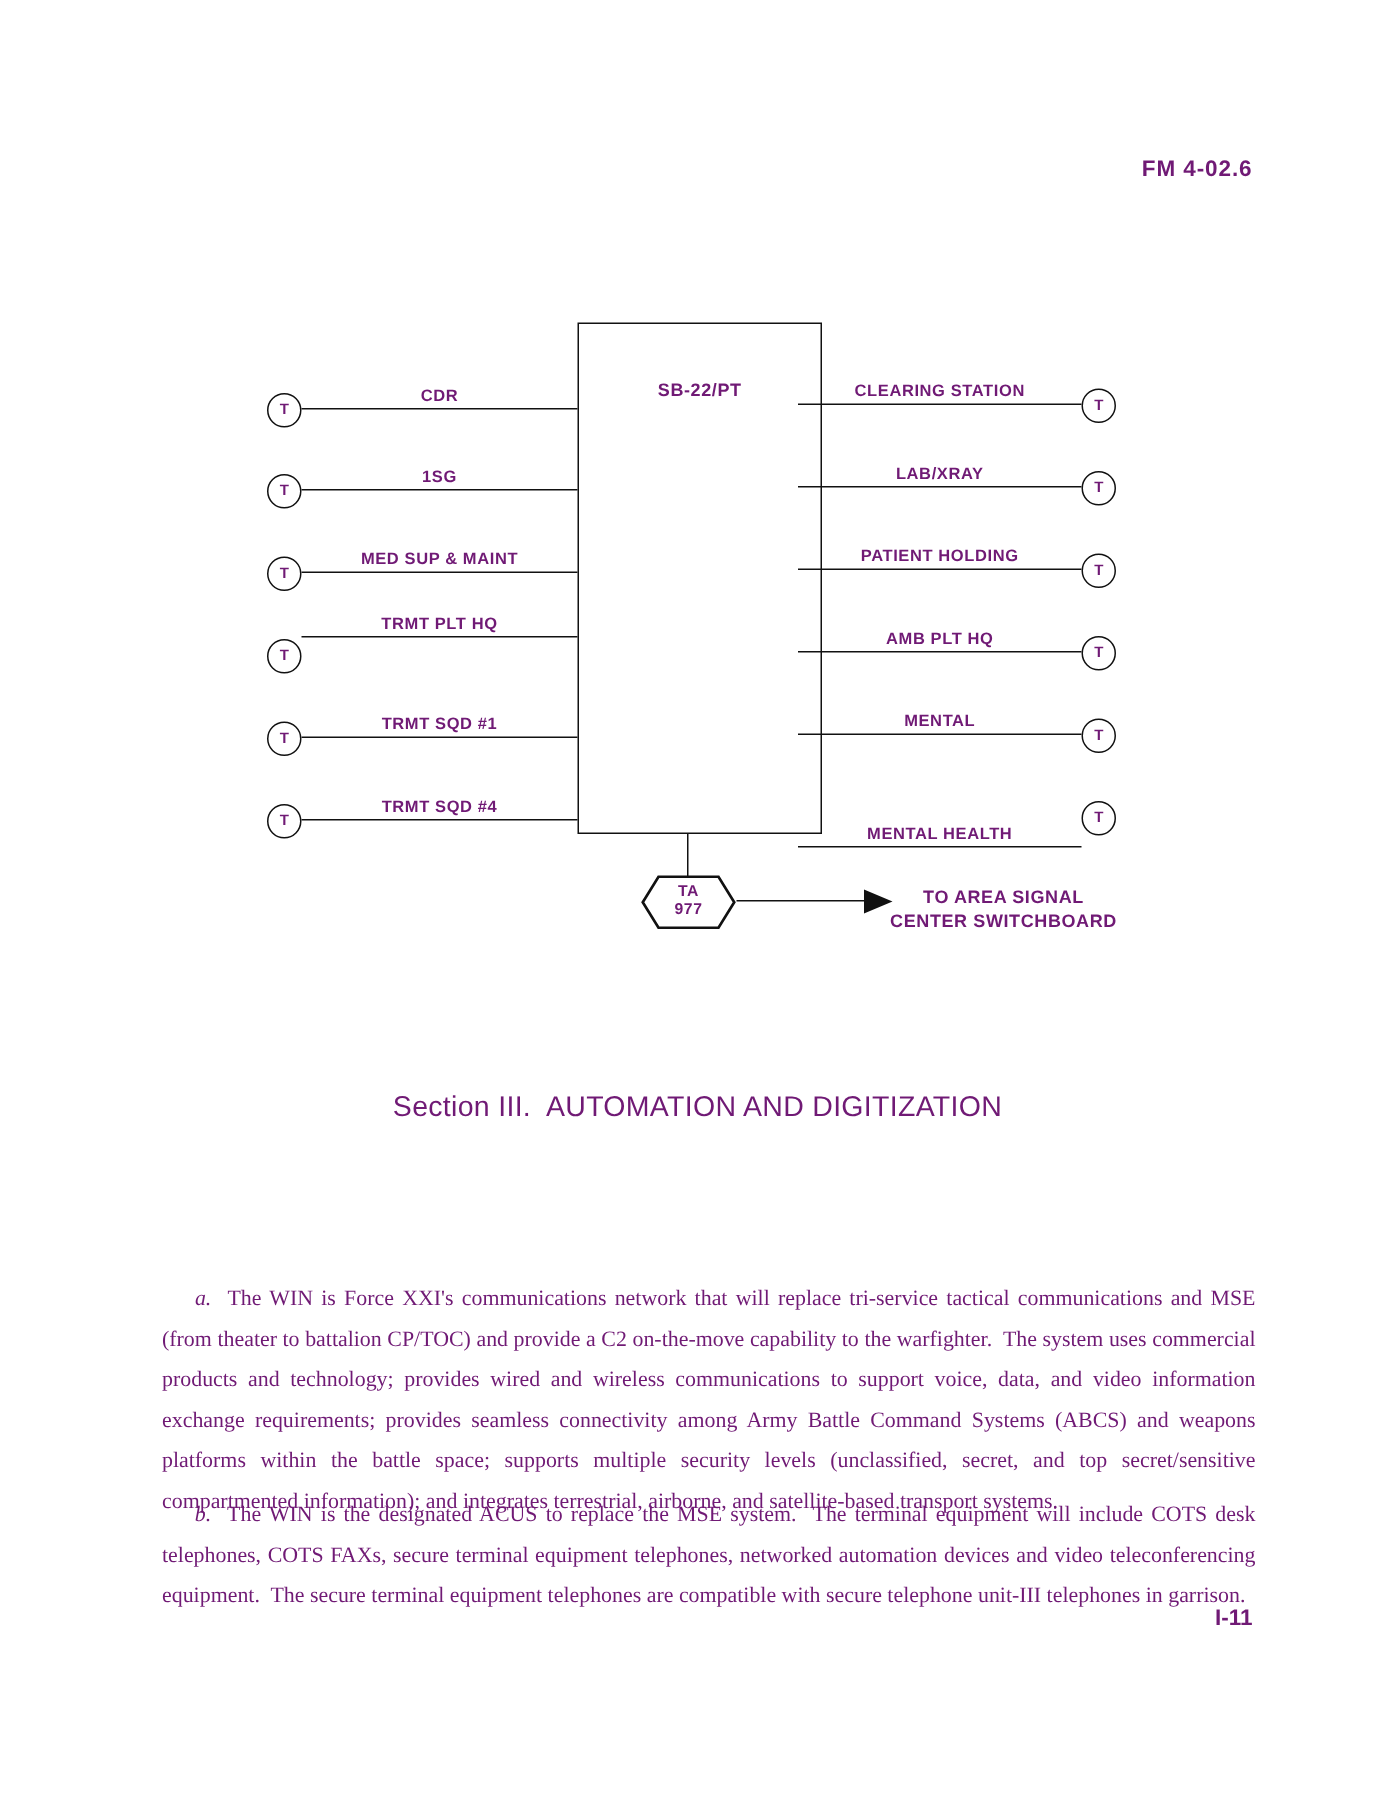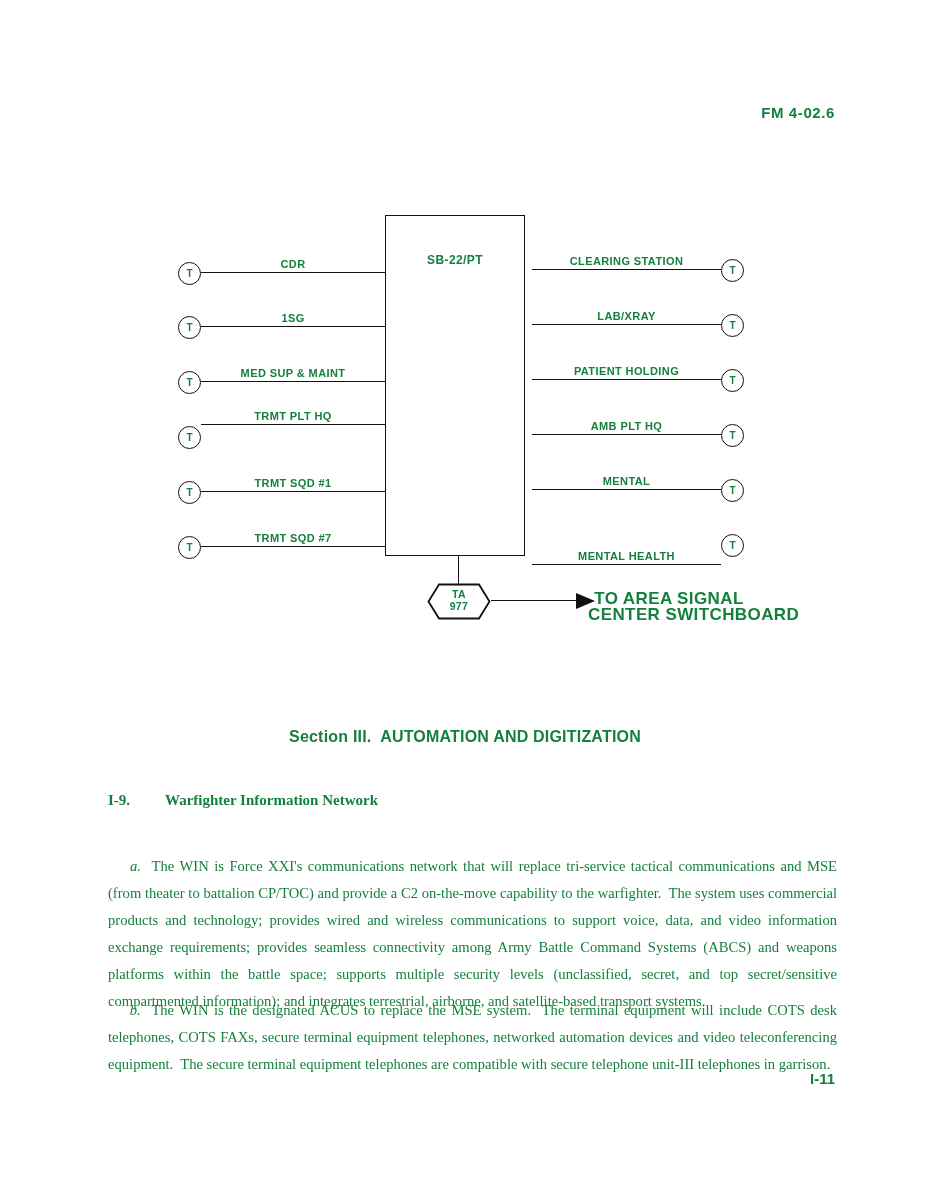--- a/index.html
+++ b/index.html
@@ -1,30 +1,30 @@
 <!DOCTYPE html>
 <html><head>
 <meta charset="utf-8">
 <style>
   * { margin:0; padding:0; box-sizing:border-box; }
   html,body { background:#e8e8e8; }
   .page {
     position:relative; width:930px; height:1198px; margin:0 auto;
-    background:#ffffff; color:#15803d;
+    background:#ffffff; color:#701a75;
     font-family:"Liberation Serif", serif;
     overflow:hidden;
   }
   .fm-header {
     position:absolute; top:104px; right:95px;
     font-family:"Liberation Sans", sans-serif; font-weight:bold;
     font-size:15px; letter-spacing:0.6px;
   }
   
   .sb-box {
-    position:absolute; left:385px; top:215px; width:140px; height:341px;
+    position:absolute; left:385px; top:215px; width:163px; height:341px;
     border:1.6px solid #111; background:#fff;padding-left:44px;
   }
   .sb-label {
     position:absolute; top:37px; left:0; width:100%; text-align:center;
     font-family:"Liberation Sans", sans-serif; font-weight:bold;
     font-size:12px; letter-spacing:0.4px;
   }
   .tcircle {
     position:absolute; width:23px; height:23px;
     border:1.6px solid #111; border-radius:50%; background:#fff;
@@ -45,31 +45,31 @@
     font-size:10.5px; line-height:12px; letter-spacing:0.4px;
   }
   .arrow-line { position:absolute; left:491px; top:600px; width:86px; height:0; border-top:1.6px solid #111; }
   .arrowhead {
     position:absolute; left:576px; top:593px; width:0; height:0;
     border-left:19px solid #111; border-top:8px solid transparent; border-bottom:8px solid transparent;
   }
   .arrow-label {
     position:absolute; left:588px; top:591px; width:162px; text-align:center;
     font-family:"Liberation Sans", sans-serif; font-weight:bold;
-    font-size:17px; line-height:15.5px; letter-spacing:0.4px; white-space:nowrap;
+    font-size:12px; line-height:15.5px; letter-spacing:0.4px; white-space:nowrap;
   }
   
   .caption {
     position:absolute; left:0; top:666px; width:100%; text-align:center;
     font-style:italic; font-size:14.5px; white-space:pre-wrap;
   }
   .section-title {
     position:absolute; left:0; top:728px; width:100%; text-align:center;
-    font-family:"Liberation Sans", sans-serif; font-weight:bold;
-    font-size:16px; letter-spacing:0.2px; white-space:pre-wrap;
+    font-family:"Liberation Sans", sans-serif; font-weight:normal;
+    font-size:19px; letter-spacing:0.2px; white-space:pre-wrap;
   }
   .item-heading {
     position:absolute; left:108px; top:792px; width:729px;
     font-weight:bold; font-size:15px;
   }
   .item-number { display:inline-block; width:57px; }
   .body-para {
     position:absolute; left:108px; width:729px;
     font-size:14.6px; line-height:27px; text-align:justify;
     text-indent:37px; white-space:pre-wrap;
@@ -111,21 +111,21 @@
     <div class="wire" style="left:201px; top:381px; width:184px;">
       <span class="wire-label">MED SUP &amp; MAINT</span>
     </div>
     <div class="wire" style="left:201px; top:424px; width:184px;">
       <span class="wire-label">TRMT PLT HQ</span>
     </div>
     <div class="wire" style="left:201px; top:491px; width:184px;">
       <span class="wire-label">TRMT SQD #1</span>
     </div>
     <div class="wire" style="left:201px; top:546px; width:184px;">
-      <span class="wire-label">TRMT SQD #7</span>
+      <span class="wire-label">TRMT SQD #4</span>
     </div>
 
     <div class="wire" style="left:532px; top:269px; width:189px;">
       <span class="wire-label">CLEARING STATION</span>
     </div>
     <div class="wire" style="left:532px; top:324px; width:189px;">
       <span class="wire-label">LAB/XRAY</span>
     </div>
     <div class="wire" style="left:532px; top:379px; width:189px;">
       <span class="wire-label">PATIENT HOLDING</span>
@@ -162,23 +162,20 @@
     <div class="arrow-label">
       <div>TO AREA SIGNAL</div>
       <div>CENTER SWITCHBOARD</div>
     </div>
 
   </div>
 
 
   <div class="section-title">Section III.  AUTOMATION AND DIGITIZATION</div>
 
-  <div class="item-heading">
-    <span class="item-number">I-9.</span><span>Warfighter Information Network</span>
-  </div>
 
   <p class="body-para para-a">
     <span class="para-label">a.</span><span>  The WIN is Force XXI's communications network that will replace tri-service tactical communications and MSE (from theater to battalion CP/TOC) and provide a C2 on-the-move capability to the warfighter.  The system uses commercial products and technology; provides wired and wireless communications to support voice, data, and video information exchange requirements; provides seamless connectivity among Army Battle Command Systems (ABCS) and weapons platforms within the battle space; supports multiple security levels (unclassified, secret, and top secret/sensitive compartmented information); and integrates terrestrial, airborne, and satellite-based transport systems.</span>
   </p>
 
   <p class="body-para para-b">
     <span class="para-label">b.</span><span>  The WIN is the designated ACUS to replace the MSE system.  The terminal equipment will include COTS desk telephones, COTS FAXs, secure terminal equipment telephones, networked automation devices and video teleconferencing equipment.  The secure terminal equipment telephones are compatible with secure telephone unit-III telephones in garrison.</span>
   </p>
 
   <div class="page-number">I-11</div>

